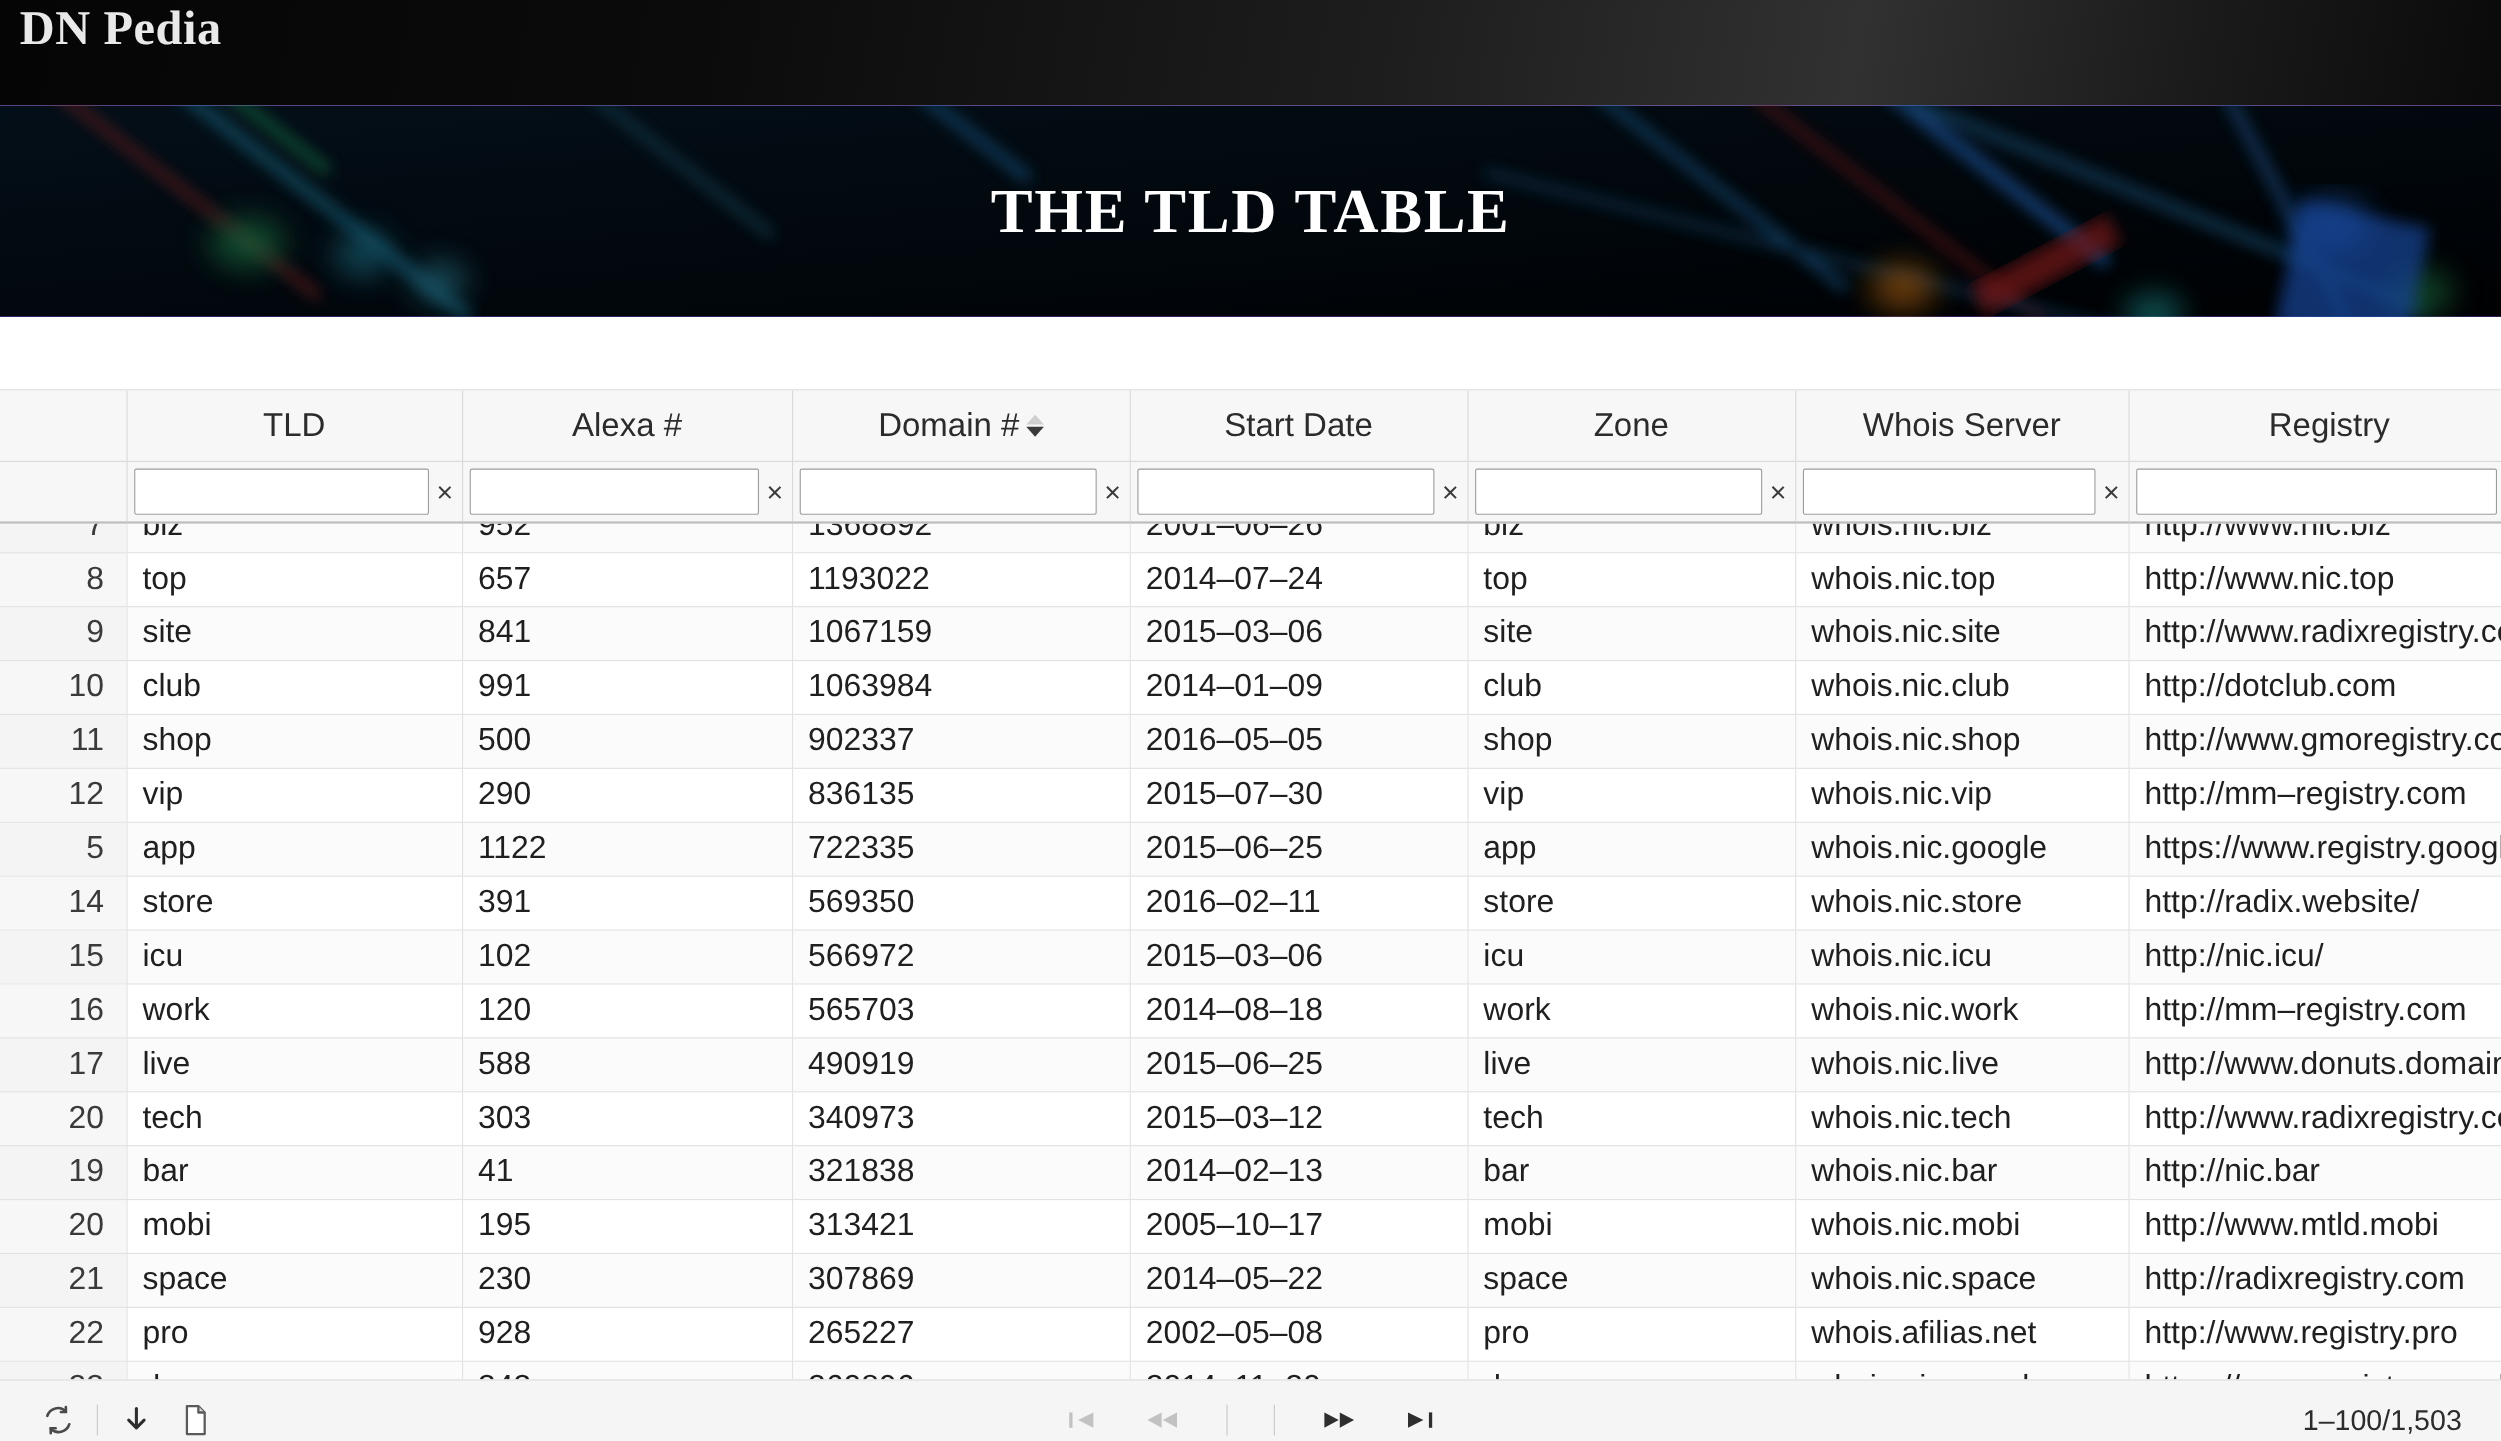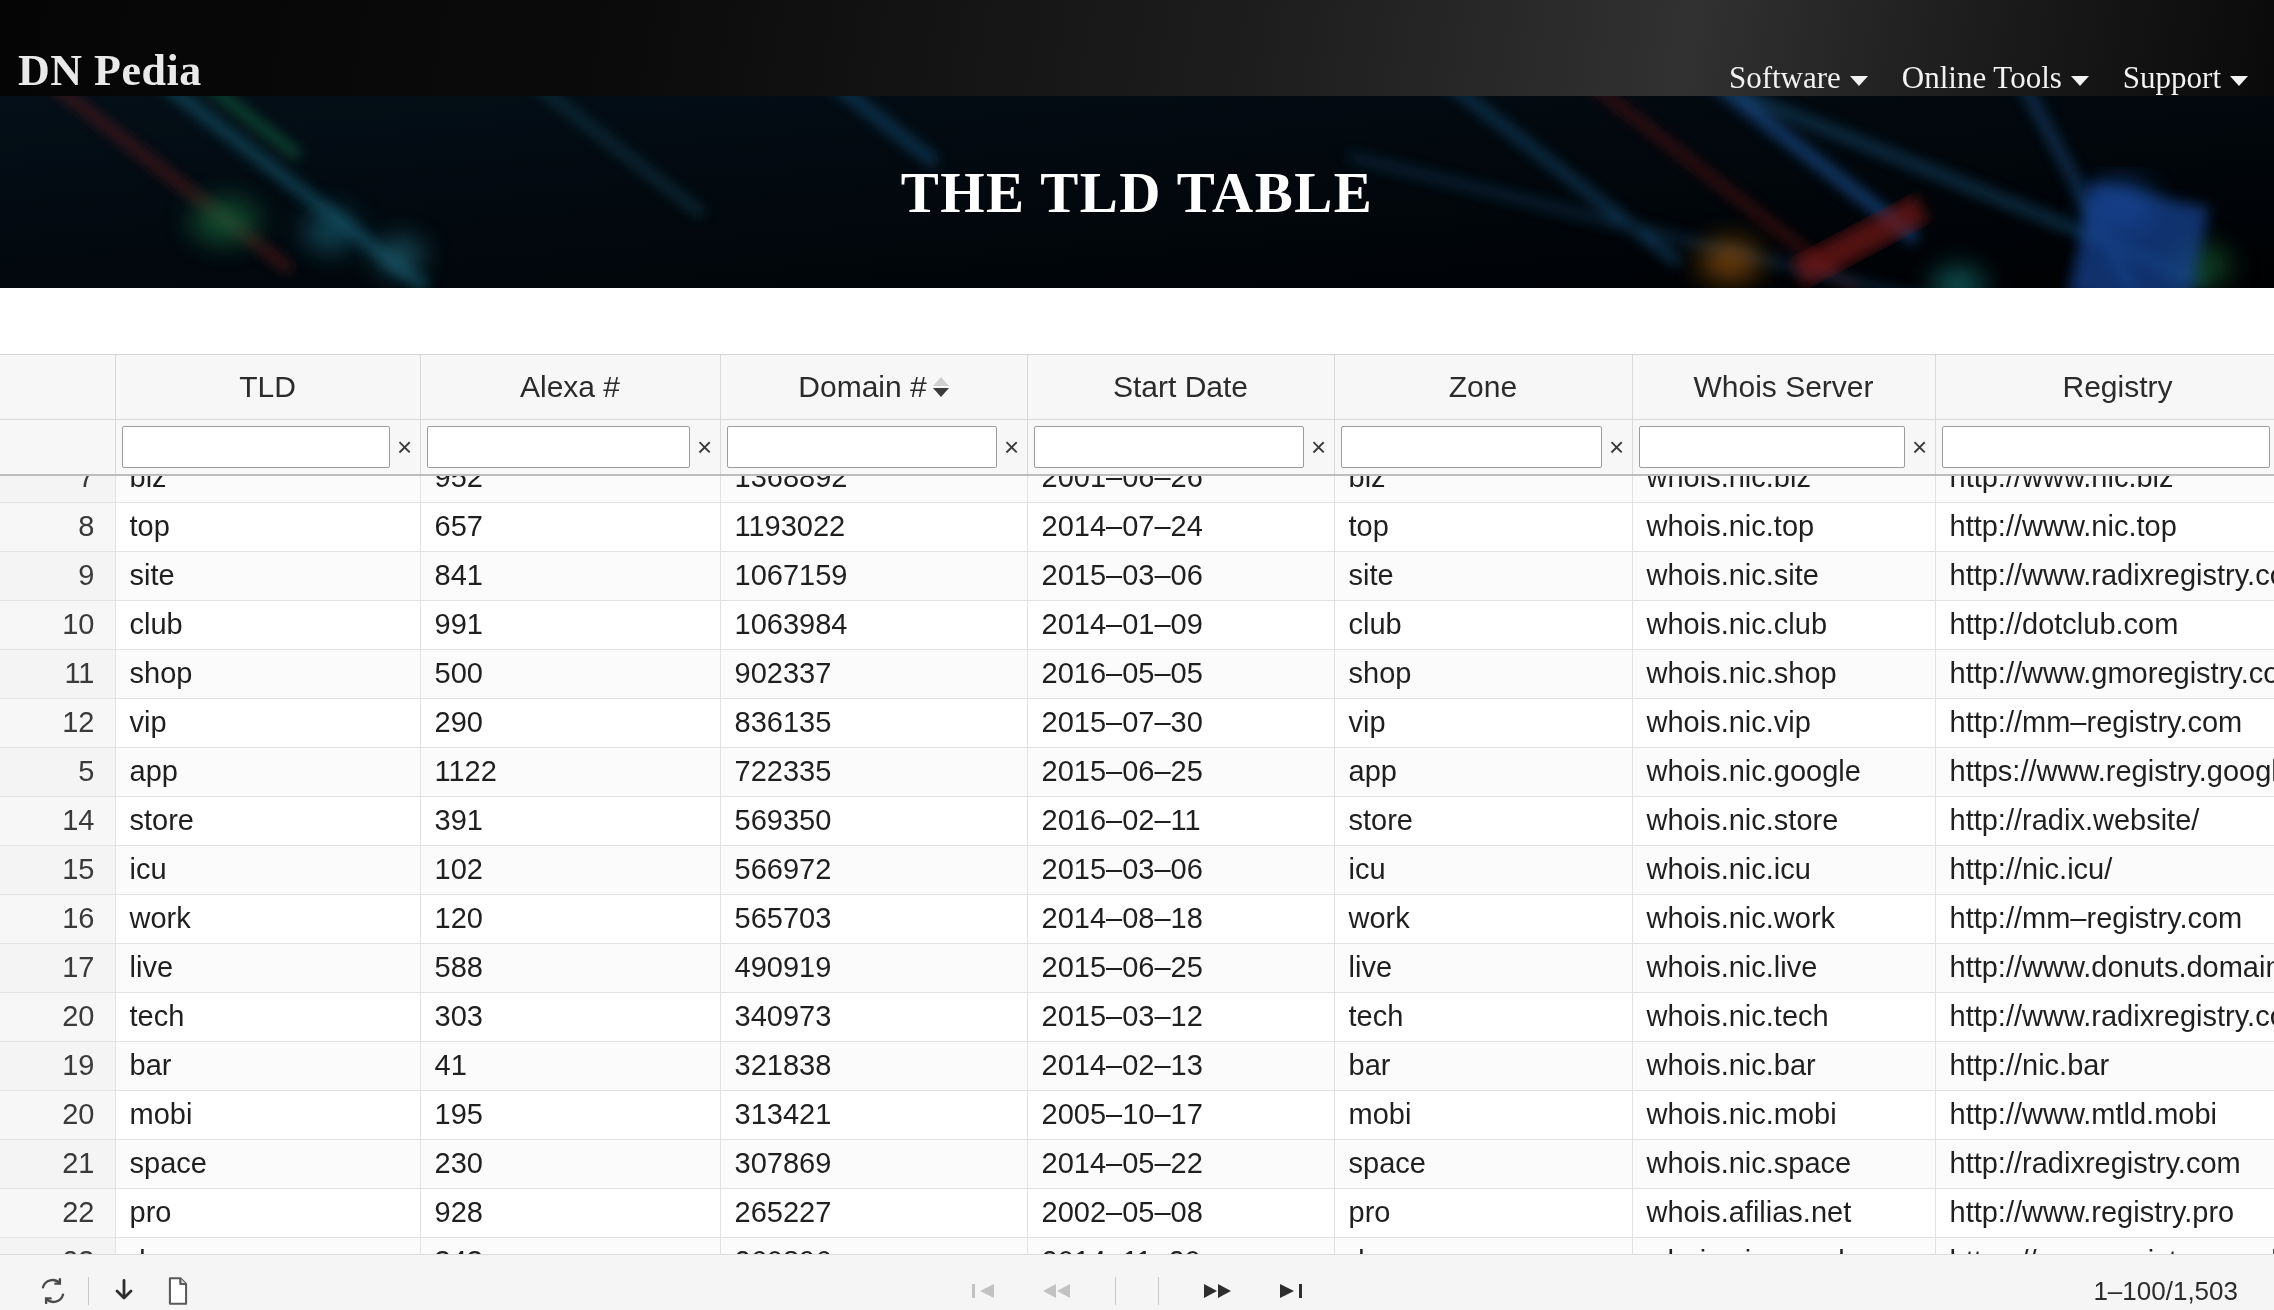--- a/index.html
+++ b/index.html
@@ -10,21 +10,21 @@
     background: #ffffff;
     font-family: "Liberation Sans", sans-serif;
   }
 
   
   .navbar {
     position: relative;
     height: 96px;
     background: linear-gradient(100deg, #050505 0%, #0b0b0b 28%, #1d1d1d 55%, #313131 74%, #1a1a1a 88%, #0a0a0a 100%);
     display: flex;
-    align-items: flex-end;
+    align-items: flex-start;
     justify-content: space-between;
     padding: 0 22px 0 18px;
     gap: 46px;
   }
   .brand {
     font-family: "Liberation Serif", serif;
     font-weight: bold;
     font-size: 44px;
     letter-spacing: 0.5px;
     color: #e9e9e9;
@@ -247,34 +247,20 @@
     color: #2c2c2c;
     padding-right: 10px;
     white-space: nowrap;
   }
 </style>
 </head>
 <body>
 
 <div class="navbar">
   <div class="brand">DN Pedia</div>
-  <div class="nav-links">
-    <div class="nav-item">
-      <span>Software</span>
-      <span class="caret"></span>
-    </div>
-    <div class="nav-item">
-      <span>Online Tools</span>
-      <span class="caret"></span>
-    </div>
-    <div class="nav-item">
-      <span>Support</span>
-      <span class="caret"></span>
-    </div>
-  </div>
 </div>
 
 <div class="hero">
   <svg class="hero-bg" viewBox="0 0 2274 192" preserveAspectRatio="none">
     <defs>
       <linearGradient id="gA" x1="0" y1="0" x2="1" y2="1">
         <stop offset="0%" stop-color="#0a2233"></stop>
           <stop offset="100%" stop-color="#000000"></stop>
       </linearGradient>
       <filter id="bl">

